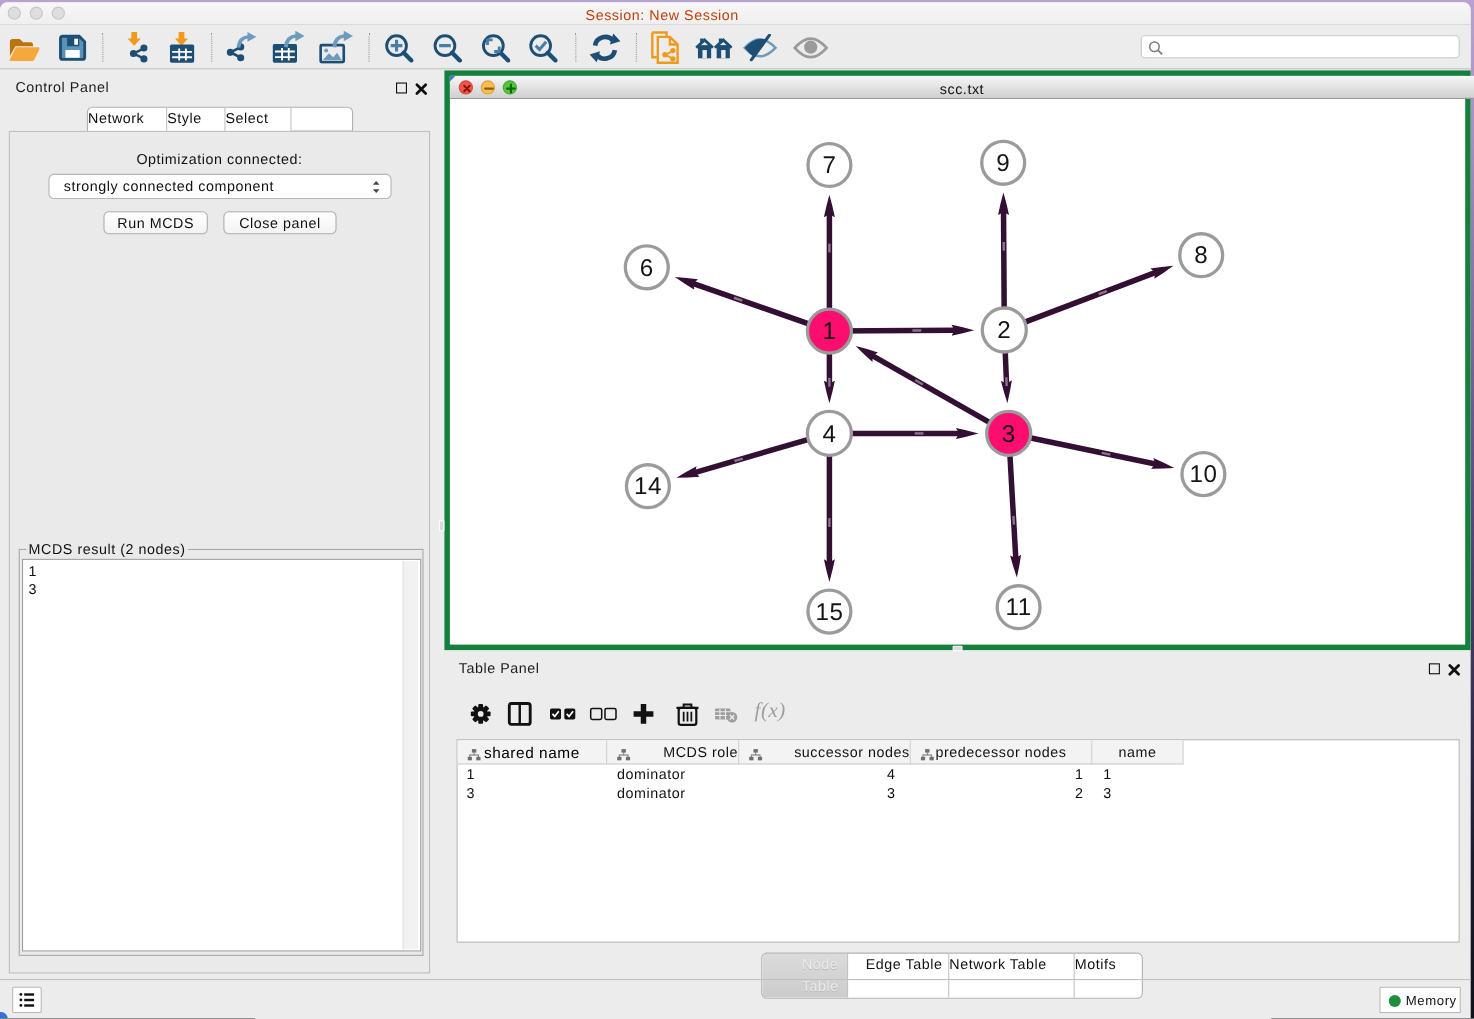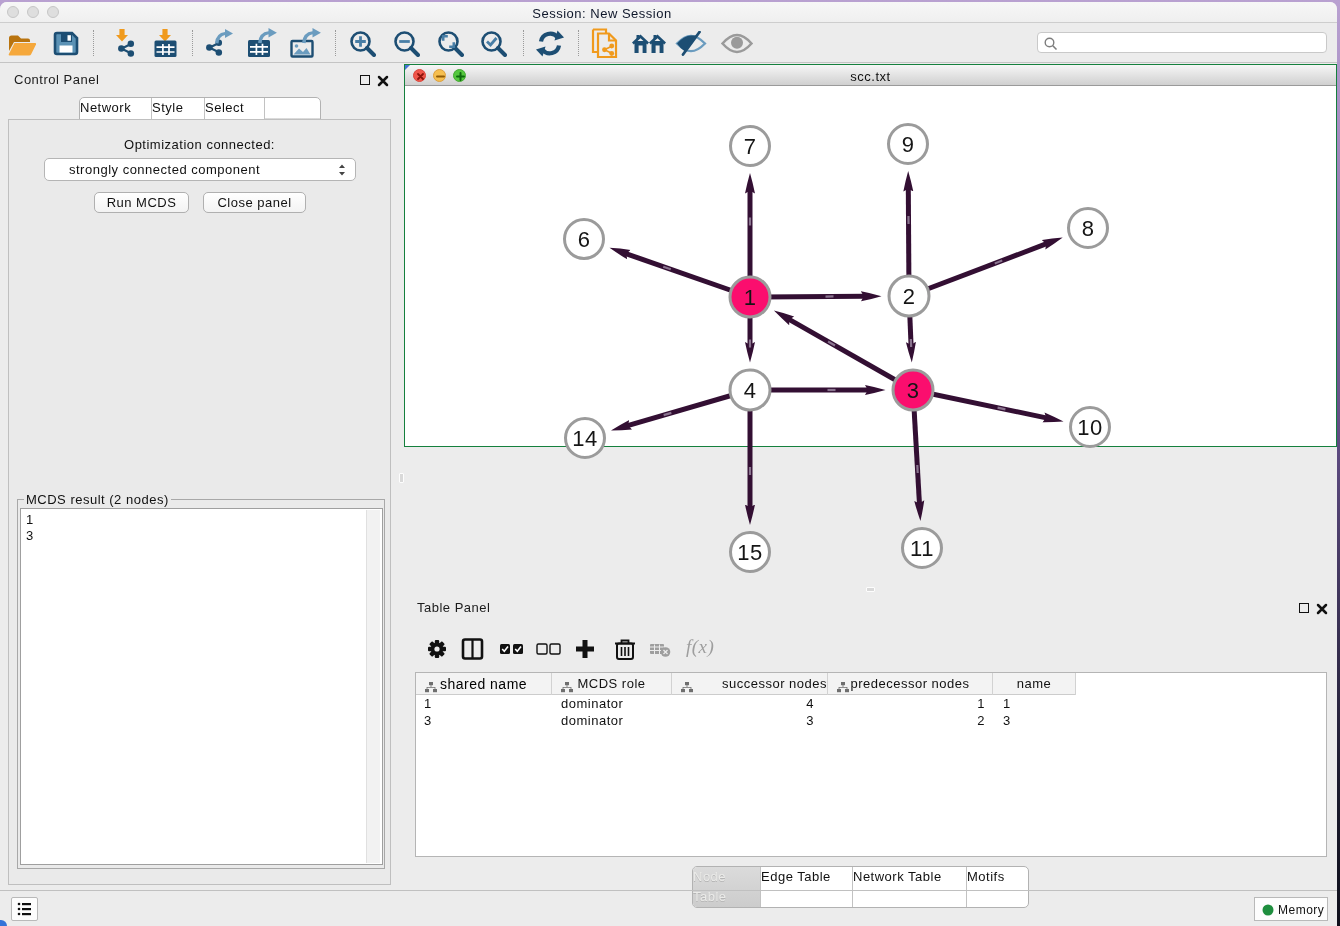--- a/index.html
+++ b/index.html
@@ -6,46 +6,46 @@
 html,body { width:1340px; height:926px; overflow:hidden; }
 body { font-family:"Liberation Sans",sans-serif; position:relative; letter-spacing:0.5px;
   background:linear-gradient(180deg,#b9a1d1 0px,#a88fc4 120px,#5d4a80 450px,#1c1b2e 780px,#10101c 926px); }
 #win { position:absolute; left:0; top:2px; width:1337px; height:924px;
   background:#ececec; border-radius:7px 7px 0 0; overflow:hidden; }
 .abs { position:absolute; }
 #titlebar { left:0; top:2px; width:1337px; height:21px;
   background:linear-gradient(#f7f7f7,#efefef); border-bottom:1px solid #cdcdcd; border-radius:7px 7px 0 0; }
 .tl { position:absolute; top:6px; width:12px; height:12px; border-radius:50%;
   background:#dedede; border:1px solid #c6c6c6; }
-#wtitle { left:0; top:6px; width:1204px; text-align:center; font-size:13px; color:#0f172a; }
+#wtitle { left:0; top:6px; width:1204px; text-align:center; font-size:13px; color:#c2410c; }
 #toolbar { left:0; top:23px; width:1337px; height:40px; background:#ececec; border-bottom:1px solid #c4c4c4; }
 .tsep { position:absolute; top:30px; height:26px; width:0px; border-left:1px dotted #9a9a9a; }
 .ticon { position:absolute; top:31px; }
 #searchbox { left:1037px; top:32px; width:290px; height:21px; background:#fff;
   border:1px solid #c9c9c9; border-radius:4px; }
 
 #cphead { left:14px; top:72px; font-size:13px; color:#1c1c1c; }
 .winbtn-sq { width:10px; height:10px; border:1.5px solid #111; }
 .seg { position:absolute; display:flex; border:1px solid #b2b2b2; border-radius:5px; overflow:hidden; background:#fff; }
 .seg > div { font-size:13px; color:#111; text-align:left; line-height:20px; border-right:1px solid #c2c2c2; }
 .seg > div:last-child { border-right:none; }
 .seg .sel { background:linear-gradient(#dbdbdb,#cccccc); color:#ebebe9; text-shadow:0 1px 0 #b5b5b5; }
 #cppanel { left:8px; top:119px; width:383px; height:766px; border:1px solid #bfbfbf; background:#eaeaea; }
 #optlabel { left:0px; top:137px; width:399px; text-align:center; font-size:13px; color:#111; }
 #combo { left:44px; top:158px; width:312px; height:23px; background:#fff; border:1px solid #b5b5b5; border-radius:5px;
-  font-size:13px; color:#111; line-height:21px; padding-left:24px; }
+  font-size:13px; color:#111; line-height:21px; padding-left:13px; }
 .btn { position:absolute; height:21px; background:linear-gradient(#ffffff,#f3f3f3); border:1px solid #b0b0b0; border-radius:5px;
   font-size:13px; color:#111; text-align:center; line-height:19px; }
 #fieldset { left:17px; top:499px; width:368px; height:370px; border:1px solid #a8a8a8; }
 #legend { left:24px; top:492px; font-size:13px; color:#111; background:#eaeaea; padding:0 2px; }
 #resultbox { left:20px; top:508px; width:363px; height:357px; background:#fff; border:1px solid #9f9f9f;
   font-size:13px; color:#111; line-height:16px; padding:3px 0 0 5px; }
 #resscroll { left:366px; top:510px; width:14px; height:353px; background:#f2f2f2; border-left:1px solid #e0e0e0; }
 
-#nwin { left:404px; top:64px; width:933px; height:383px; border:1px solid #15803d; background:#fff; }
+#nwin { left:404px; top:64px; width:933px; height:527px; border:5px solid #15803d; background:#fff; }
 #ntitle { position:absolute; left:0; top:0; width:931px; height:21px;
   background:linear-gradient(#f6f6f6,#d0d0d0); border-bottom:1px solid #9a9a9a; }
 .mac { position:absolute; top:3.5px; width:13px; height:13px; border-radius:50%; font-size:11px; }
 #nname { position:absolute; left:0; top:4px; width:931px; text-align:center; font-size:13px; color:#111; }
 
 #tphead { left:417px; top:600px; font-size:13px; color:#1c1c1c;text-align:right; }
 #tbl { left:415px; top:672px; width:912px; height:185px; background:#fff; border:1px solid #b5b5b5; }
 .td { position:absolute; font-size:13px; color:#111; height:17px; line-height:17px; }
 
 #statsep { left:0px; top:890px; width:1337px; height:0px; border-top:1px solid #c0c0c0; }
@@ -373,21 +373,21 @@
 <div class="abs" id="tblhead" style="left:416px;top:673px;width:660px;height:22px;background:#f3f3f3;border-bottom:1px solid #cccccc;"></div>
 <div class="abs" style="left:416px;top:673px;width:136px;height:22px;border-right:1px solid #d2d2d2;font-size:14px;color:#000000;text-align:center;line-height:22px;">shared name</div>
 <div class="abs" style="left:425px;top:679px;"><svg width="12" height="11" viewBox="0 0 12 11">
       <g fill="#6f6f6f">
         <rect x="4" y="0" width="4" height="3.2"></rect>
         <rect x="0" y="7" width="4" height="3.2"></rect>
         <rect x="8" y="7" width="4" height="3.2"></rect>
         <path d="M5.6,3 L6.4,3 L6.4,5 L10.4,5 L10.4,7.4 L9.6,7.4 L9.6,5.8 L2.4,5.8 L2.4,7.4 L1.6,7.4 L1.6,5 L5.6,5 Z"></path>
       </g>
     </svg></div>
-<div class="abs" style="left:552px;top:673px;width:120px;height:22px;border-right:1px solid #d2d2d2;font-size:13px;color:#111;text-align:center;line-height:22px;">MCDS role</div>
+<div class="abs" style="left:552px;top:673px;width:120px;height:22px;border-right:1px solid #d2d2d2;font-size:13px;color:#111;text-align:right;line-height:22px;">MCDS role</div>
 <div class="abs" style="left:561px;top:679px;"><svg width="12" height="11" viewBox="0 0 12 11">
       <g fill="#6f6f6f">
         <rect x="4" y="0" width="4" height="3.2"></rect>
         <rect x="0" y="7" width="4" height="3.2"></rect>
         <rect x="8" y="7" width="4" height="3.2"></rect>
         <path d="M5.6,3 L6.4,3 L6.4,5 L10.4,5 L10.4,7.4 L9.6,7.4 L9.6,5.8 L2.4,5.8 L2.4,7.4 L1.6,7.4 L1.6,5 L5.6,5 Z"></path>
       </g>
     </svg></div>
 <div class="abs" style="left:672px;top:673px;width:156px;height:22px;border-right:1px solid #d2d2d2;font-size:13px;color:#111;text-align:right;line-height:22px;">successor nodes</div>
 <div class="abs" style="left:681px;top:679px;"><svg width="12" height="11" viewBox="0 0 12 11">
@@ -412,22 +412,22 @@
 <div class="td" style="left:561px;top:695px;">dominator</div>
 <div class="td" style="left:700px;top:695px;width:114px;text-align:right;">4</div>
 <div class="td" style="left:860px;top:695px;width:125px;text-align:right;">1</div>
 <div class="td" style="left:1003px;top:695px;">1</div>
 <div class="td" style="left:424px;top:712px;">3</div>
 <div class="td" style="left:561px;top:712px;">dominator</div>
 <div class="td" style="left:700px;top:712px;width:114px;text-align:right;">3</div>
 <div class="td" style="left:860px;top:712px;width:125px;text-align:right;">2</div>
 <div class="td" style="left:1003px;top:712px;">3</div>
 <div class="seg" style="left:692px; top:866px;">
-  <div class="sel" style="width:68px;">Node Table</div>
-  <div style="width:92px;">Edge Table</div>
+  <div class="sel" style="width:78px;padding-left:36px;">Node Table</div>
+  <div style="width:92px;padding-left:16px;">Edge Table</div>
   <div style="width:114px;">Network Table</div>
   <div style="width:61px;">Motifs</div>
 </div>
 <div class="abs" id="statsep"></div>
 <div class="abs" style="left:399px;top:473px;width:5px;height:10px;background:#d9d9d9;border:1px solid #fdfdfd;border-radius:1px;"></div>
 <div class="abs" style="left:866px;top:587px;width:9px;height:5px;background:#d9d9d9;border:1px solid #fdfdfd;border-radius:1px;"></div>
 <div class="abs" id="listbtn"><svg width="25" height="22" viewBox="0 0 25 22">
       <g fill="#111">
         <circle cx="7" cy="6" r="1.3"></circle>
         <rect x="10" y="5" width="9" height="2.2"></rect>

